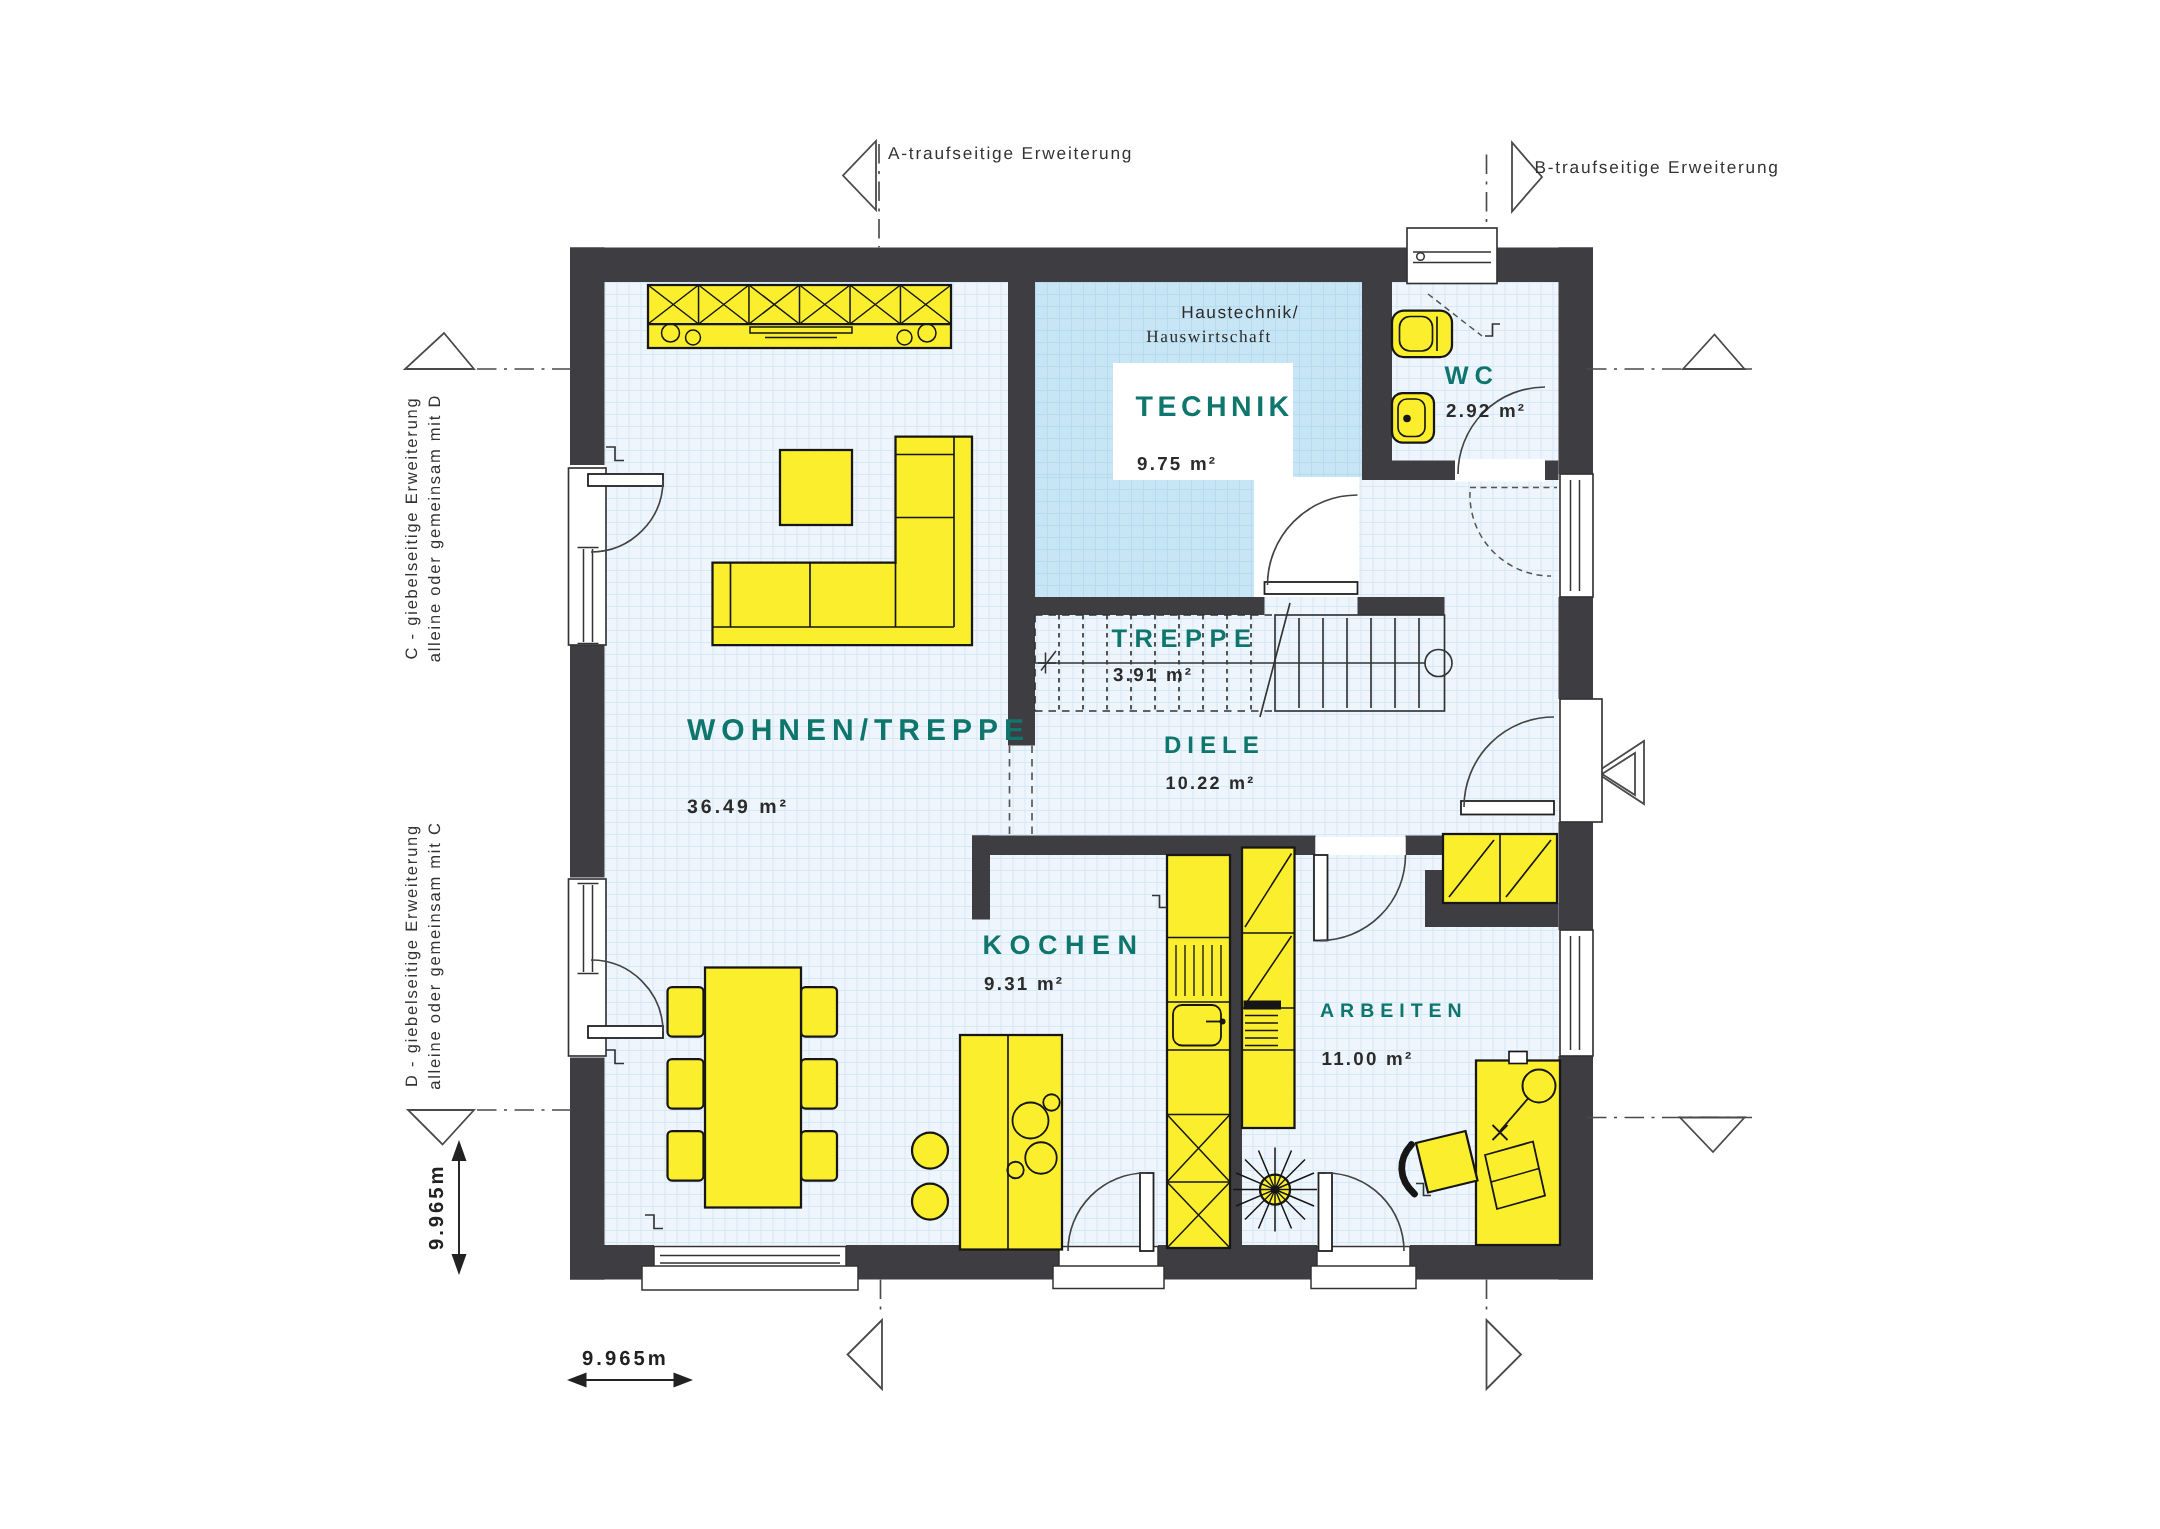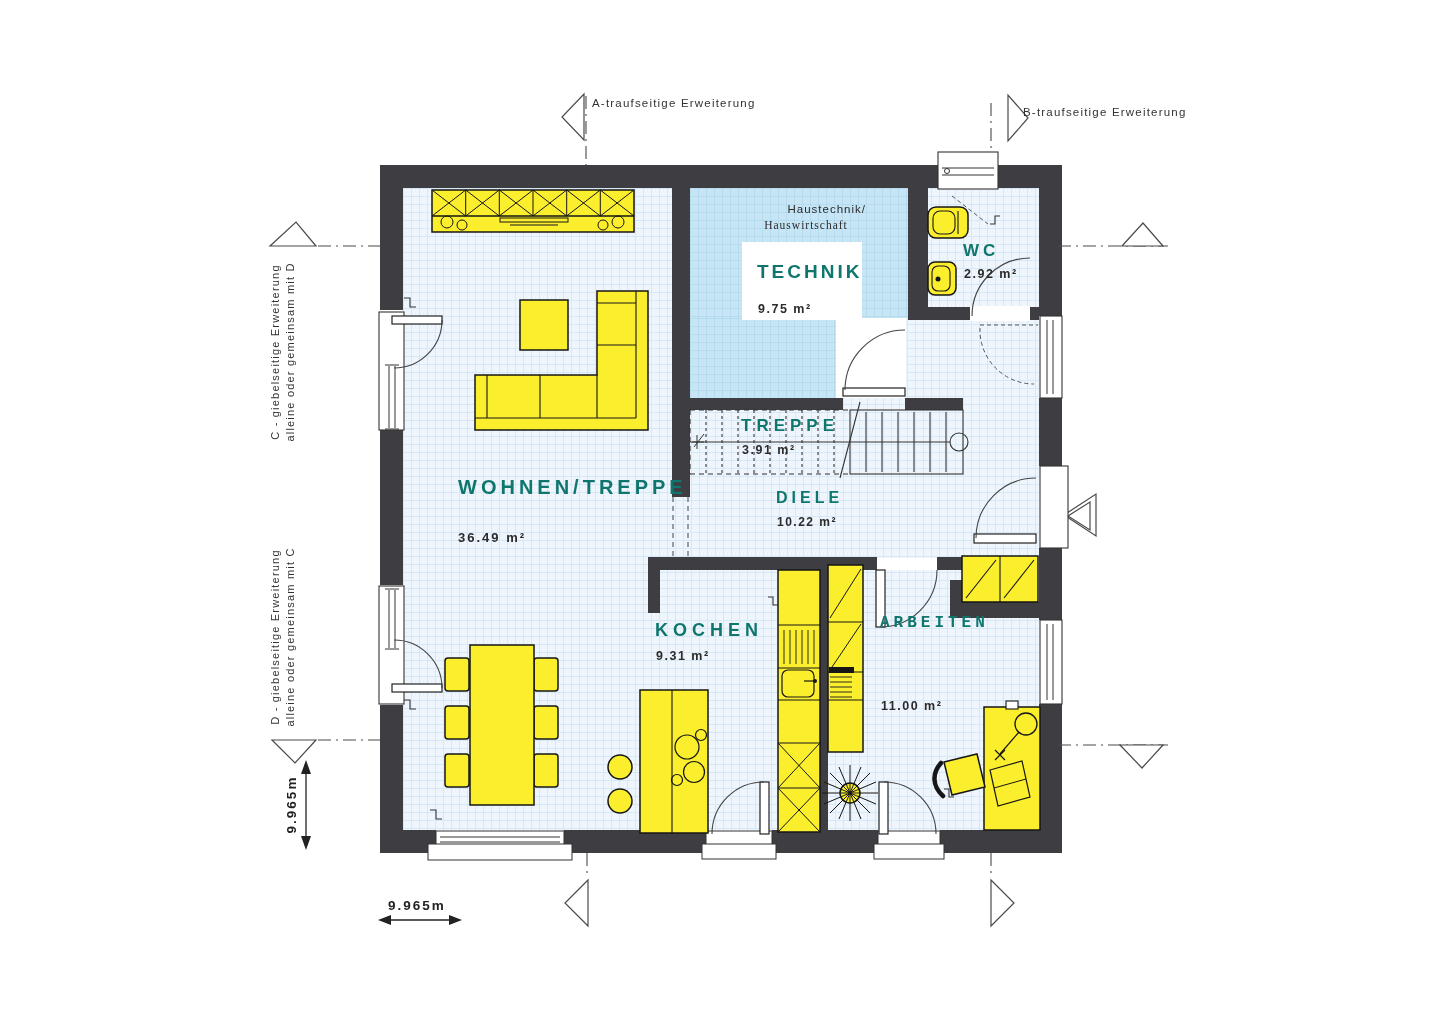--- a/index.html
+++ b/index.html
@@ -288,21 +288,21 @@
 
   <div class="rname" style="left:741px;top:416px;font-size:17px;letter-spacing:5px;">TREPPE</div>
   <div class="rarea" style="left:742px;top:443px;font-size:12.5px;letter-spacing:1.5px;">3.91 m²</div>
 
   <div class="rname" style="left:776px;top:489px;font-size:16px;letter-spacing:4px;">DIELE</div>
   <div class="rarea" style="left:777px;top:515px;font-size:12px;letter-spacing:1.5px;">10.22 m²</div>
 
   <div class="rname" style="left:655px;top:620px;font-size:18px;letter-spacing:5px;">KOCHEN</div>
   <div class="rarea" style="left:656px;top:649px;font-size:12.5px;letter-spacing:1.5px;">9.31 m²</div>
 
-  <div class="rname" style="left:880px;top:614px;font-size:16px;letter-spacing:4px;font-family:Liberation Mono, monospace;">ARBEITEN</div>
+  <div class="rname" style="left:880px;top:666px;font-size:13px;letter-spacing:4px;">ARBEITEN</div>
   <div class="rarea" style="left:881px;top:677px;font-size:12.5px;letter-spacing:1.5px;margin-top:22px;">11.00 m²</div>
 
   <div class="mlabel" style="left:592px;top:97px;">A-traufseitige Erweiterung</div>
   <div class="mlabel" style="left:1023px;top:106px;">B-traufseitige Erweiterung</div>
 
   <div class="mlabel rot" style="left:188px;top:337px;width:190px;line-height:15px;font-size:11px;">
     <div>C - giebelseitige Erweiterung</div>
     <div>alleine oder gemeinsam mit D</div>
   </div>
   <div class="mlabel rot" style="left:188px;top:622px;width:190px;line-height:15px;font-size:11px;">

